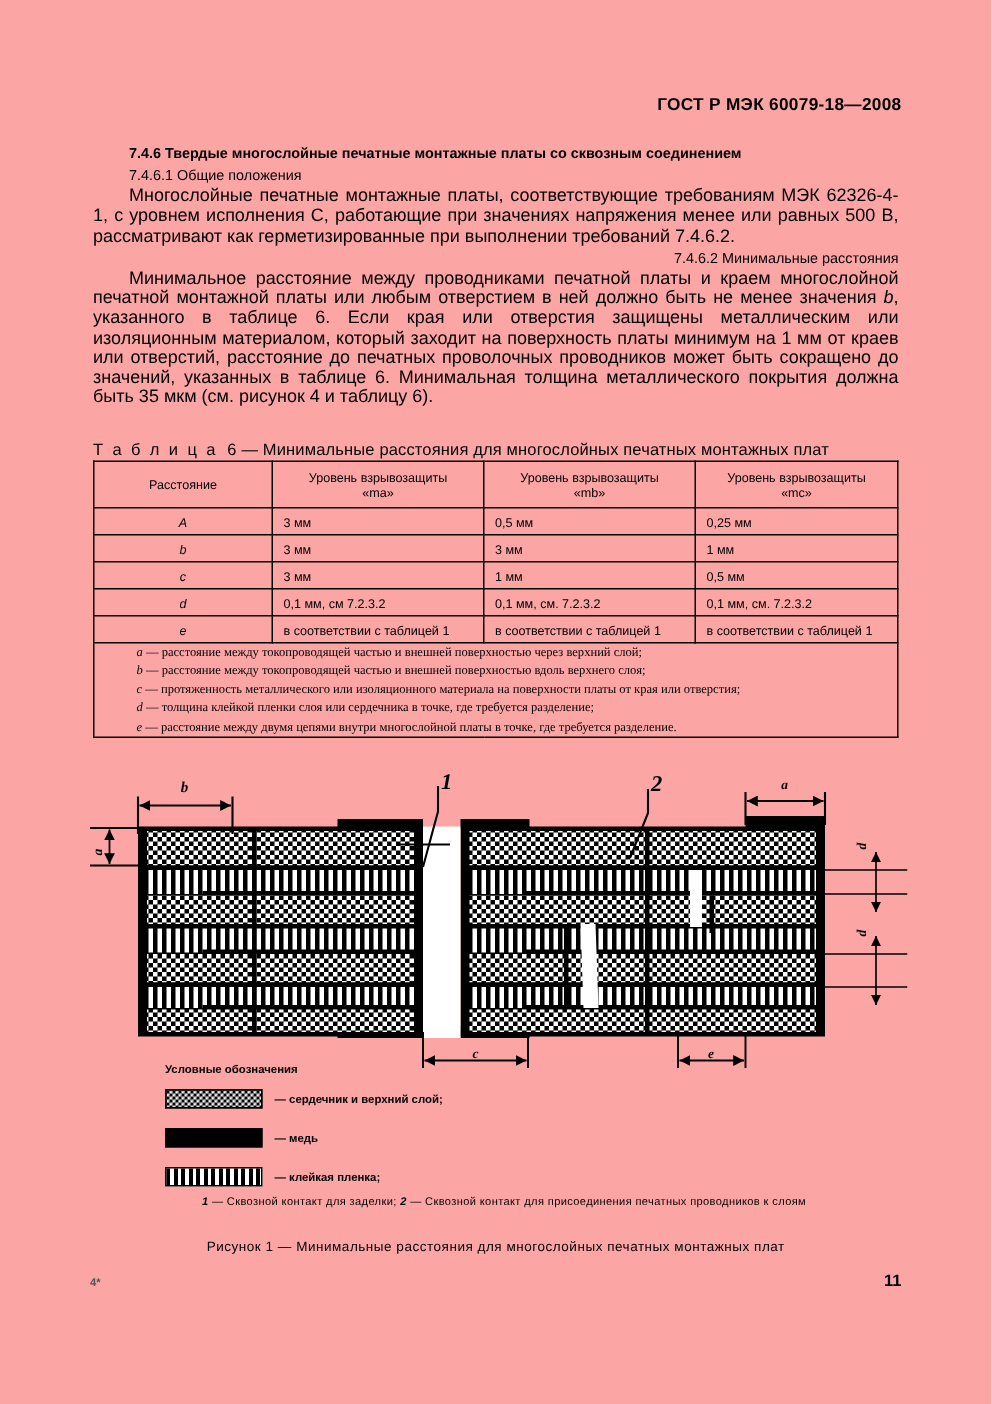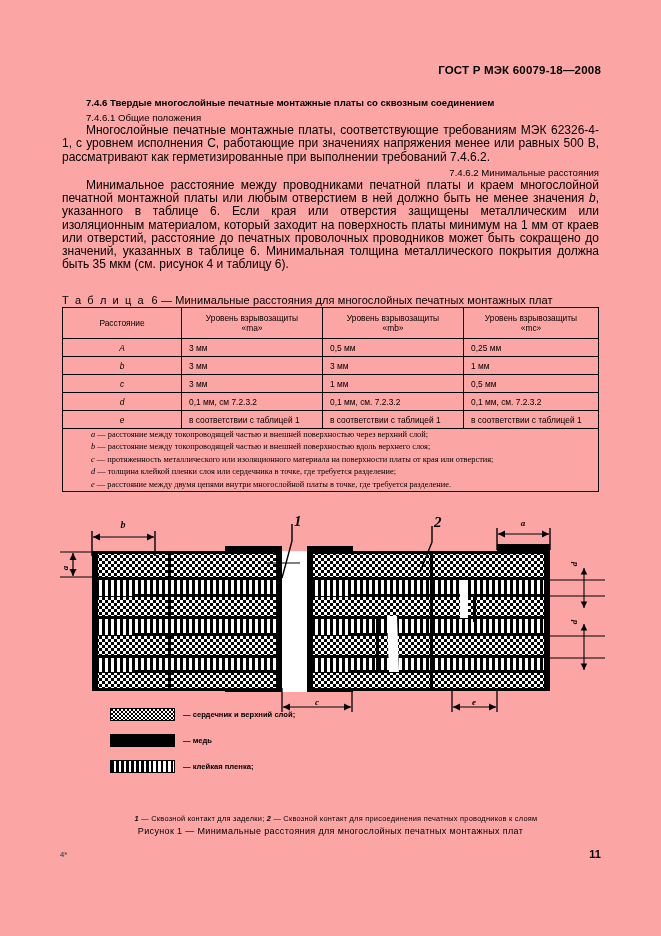--- a/index.html
+++ b/index.html
@@ -153,21 +153,21 @@
     background-color: #fff;
     background-image: repeating-linear-gradient(90deg, #000 0 2.5px, #fff 2.5px 5px);
   }
   .sw-copper { background: #000; }
   .legend-label { font-size: 7.6px; font-weight: bold; text-align: center; }
 
   
   .fig-key {
     position: absolute;
     left: 86px;
-    top: 814px;
+    top: 796px;
     width: 500px;
     font-size: 7.4px;
     letter-spacing: 0.25px;
     text-align: center;
   }
   .fig-key i { font-style: italic; font-weight: bold; }
   .fig-caption {
     position: absolute;
     left: 62px;
     top: 826px;
@@ -419,20 +419,21 @@
       <text x="234" y="10" font-family="Liberation Serif, serif" font-size="15" font-style="italic" font-weight="bold">1</text>
     </g>
 
     <g>
       <path d="M372 10 L372 26 L360 56" stroke="#000" stroke-width="1.4" fill="none"></path>
       <text x="374" y="11" font-family="Liberation Serif, serif" font-size="15" font-style="italic" font-weight="bold">2</text>
     </g>
   </svg>
 
   <div class="legend">
+    <div class="legend-title">Условные обозначения</div>
     <div class="legend-row">
       <span class="swatch sw-core"></span>
       <span class="legend-label">— сердечник и верхний слой;</span>
     </div>
     <div class="legend-row">
       <span class="swatch sw-copper"></span>
       <span class="legend-label">— медь</span>
     </div>
     <div class="legend-row">
       <span class="swatch sw-film"></span>

